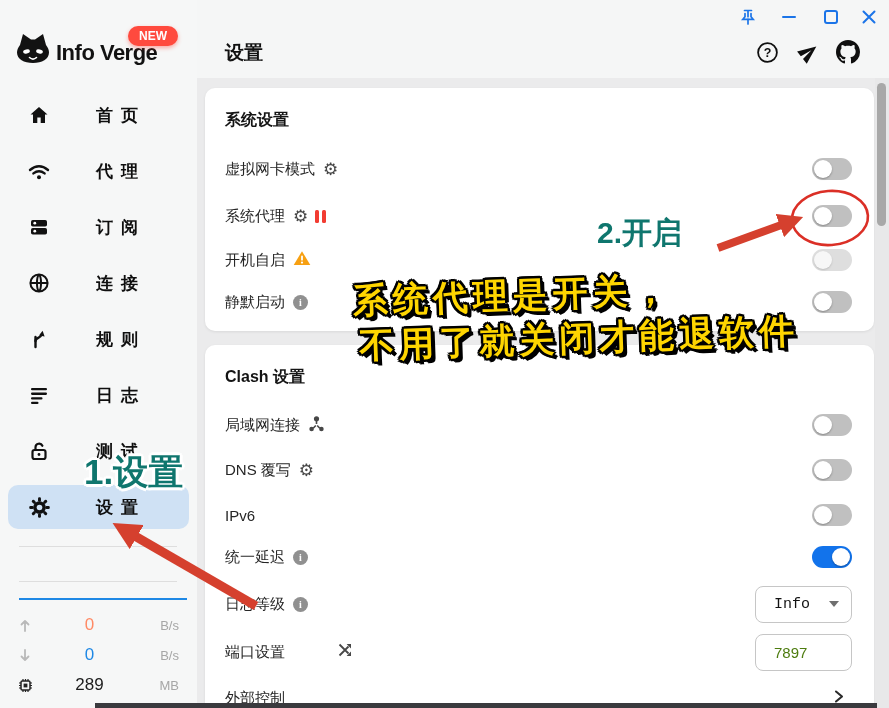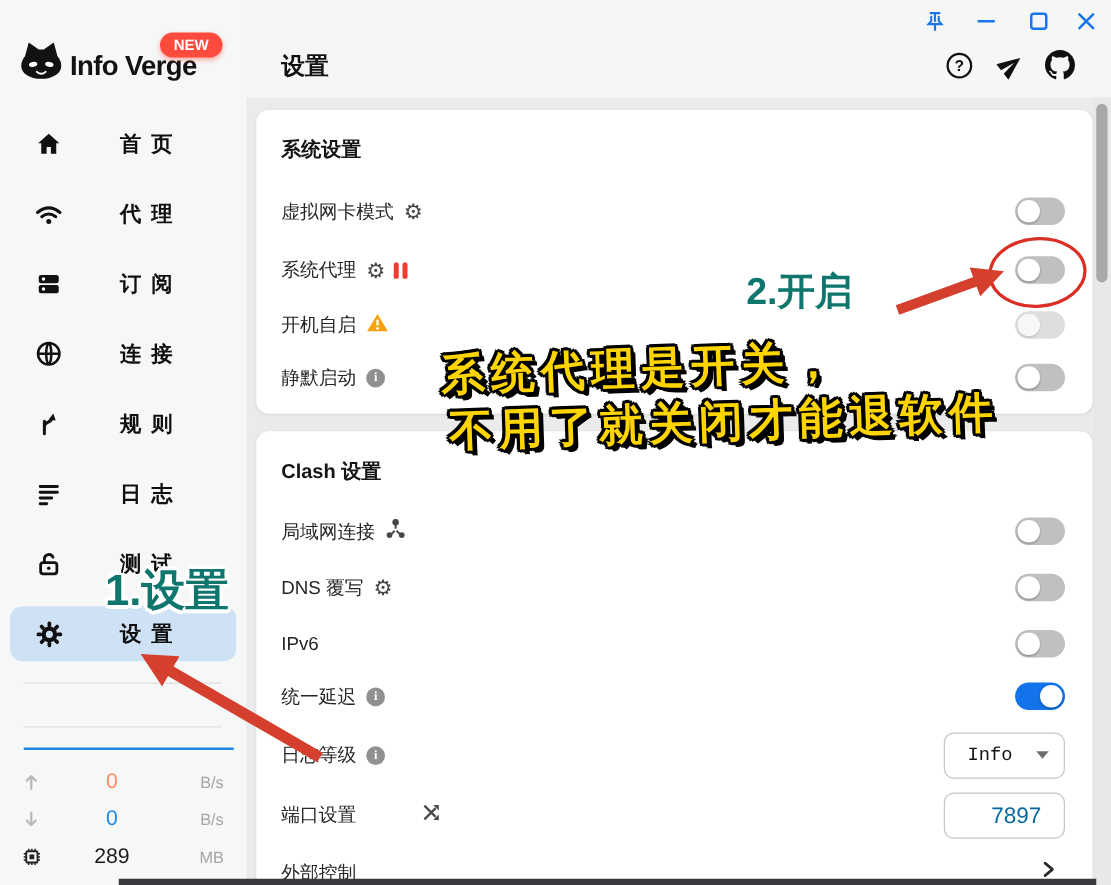--- a/index.html
+++ b/index.html
@@ -45,21 +45,21 @@
   .toggle.t-off { background:#c0c0c0; }
   .toggle.t-off .knob { left:2px; }
   .toggle.t-off-disabled { background:#dedede; }
   .toggle.t-off-disabled .knob { left:2px; background:#f7f7f7; box-shadow:0 1px 2px rgba(0,0,0,.15); }
   .toggle.t-on { background:#1273eb; }
   .toggle.t-on .knob { left:20px; }
 
   .select-box { width:97px; height:37px; border:1px solid #c6c6c6; border-radius:8px; background:#fff; display:flex; align-items:center; padding:0 12px 0 18px; cursor:pointer; flex:none;font-family:Liberation Mono, monospace; }
   .select-box .sel-val { flex:1; font-size:15px; color:#121212; }
   .caret-down { width:0; height:0; border-left:5px solid transparent; border-right:5px solid transparent; border-top:6px solid #6f6f6f; }
-  .port-input { width:97px; height:37px; border:1px solid #c6c6c6; border-radius:8px; background:#fff; font-size:18px; color:#0369a1; padding:0 18px; outline:none; font-family:inherit; flex:none;text-align:right; }
+  .port-input { width:97px; height:37px; border:1px solid #c6c6c6; border-radius:8px; background:#fff; font-size:15px; color:#4d7c0f; padding:0 18px; outline:none; font-family:inherit; flex:none; }
 
   
   .sb-track { position:absolute; left:875px; top:78px; width:14px; height:630px; background:#e8e8e9; }
   .sb-thumb { position:absolute; left:877px; top:83px; width:9px; height:143px; background:#a8a8a8; border-radius:4.5px; }
 
   .bottom-strip { position:absolute; left:95px; top:703px; width:782px; height:5px; background:#3a3a3e; }
 
   
   #anno-svg { position:absolute; left:0; top:0; width:889px; height:708px; pointer-events:none; z-index:60; }
   .anno-text { position:absolute; z-index:61; pointer-events:none; font-weight:800; white-space:nowrap; }

